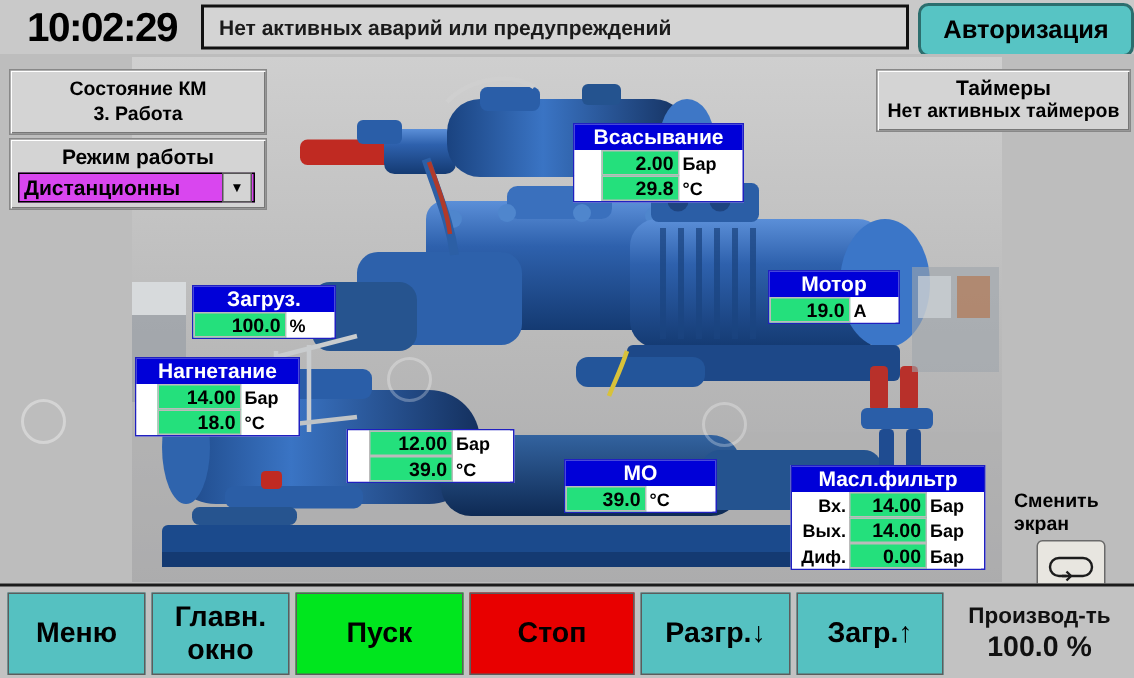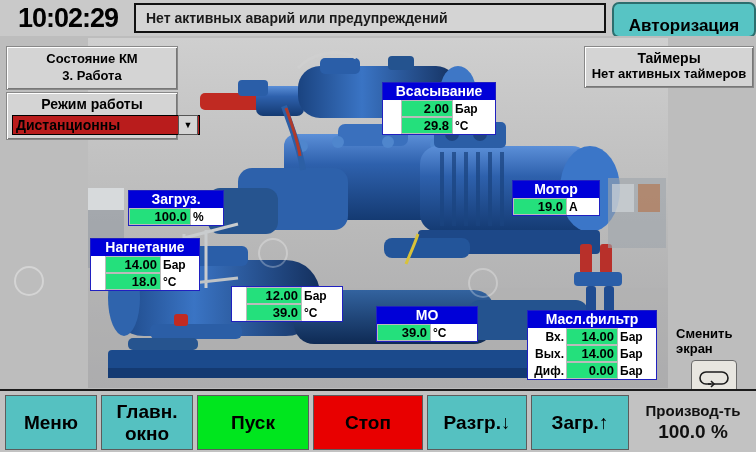--- a/index.html
+++ b/index.html
@@ -20,21 +20,21 @@
   }
   #alarmbar{
     position:absolute;left:134px;top:3px;width:472px;height:30px;
     background:#d4d4d4;border:2px solid #111;
     display:flex;align-items:center;padding-left:10px;box-sizing:border-box;
     font-size:14px;font-weight:bold;color:#1a1a1a;
   }
   #authbtn{
     position:absolute;left:612px;top:2px;width:140px;height:32px;
     background:#57c4c4;border:2px solid #2c6e6e;border-radius:7px;
-    display:flex;align-items:flex-end;justify-content:center;
+    display:flex;align-items:center;justify-content:center;
     font-size:17px;font-weight:bold;color:#000;
   }
 
   
   #canvas{
     position:absolute;left:0;top:36px;width:756px;height:353px;
     background:#bdbdbd;overflow:hidden;
   }
 
   
@@ -54,22 +54,22 @@
   .panel .ptitle{text-align:center;font-size:13px;font-weight:bold;color:#000;}
   .panel .pval{text-align:center;font-size:13px;font-weight:bold;color:#000;}
 
   #stateBox{left:6px;top:10px;width:170px;height:42px;}
   #stateBox .ptitle{margin-top:4px;}
   #stateBox .pval{margin-top:2px;}
 
   #modeBox{left:6px;top:56px;width:170px;height:46px;}
   #modeBox .ptitle{margin-top:3px;font-size:14px;}
   #modeSelect{
-    position:absolute;left:5px;top:22px;width:188px;height:20px;
-    background:#b91c1c;border:1px solid #000;
+    position:absolute;left:5px;top:22px;width:158px;height:20px;
+    background:#d946ef;border:1px solid #000;
     display:flex;align-items:center;box-sizing:border-box;
   }
   #modeSelectVal{font-size:14px;font-weight:bold;color:#000;padding-left:3px;
                  white-space:nowrap;overflow:hidden;flex:1;}
   #modeArrow{width:18px;height:18px;background:#d4d4d4;border:1px solid #555;
              display:flex;align-items:center;justify-content:center;margin-right:1px;
              font-size:9px;line-height:1;}
 
   #timerBox{left:584px;top:10px;width:168px;height:40px;}
   #timerBox .ptitle{margin-top:3px;font-size:14px;}

